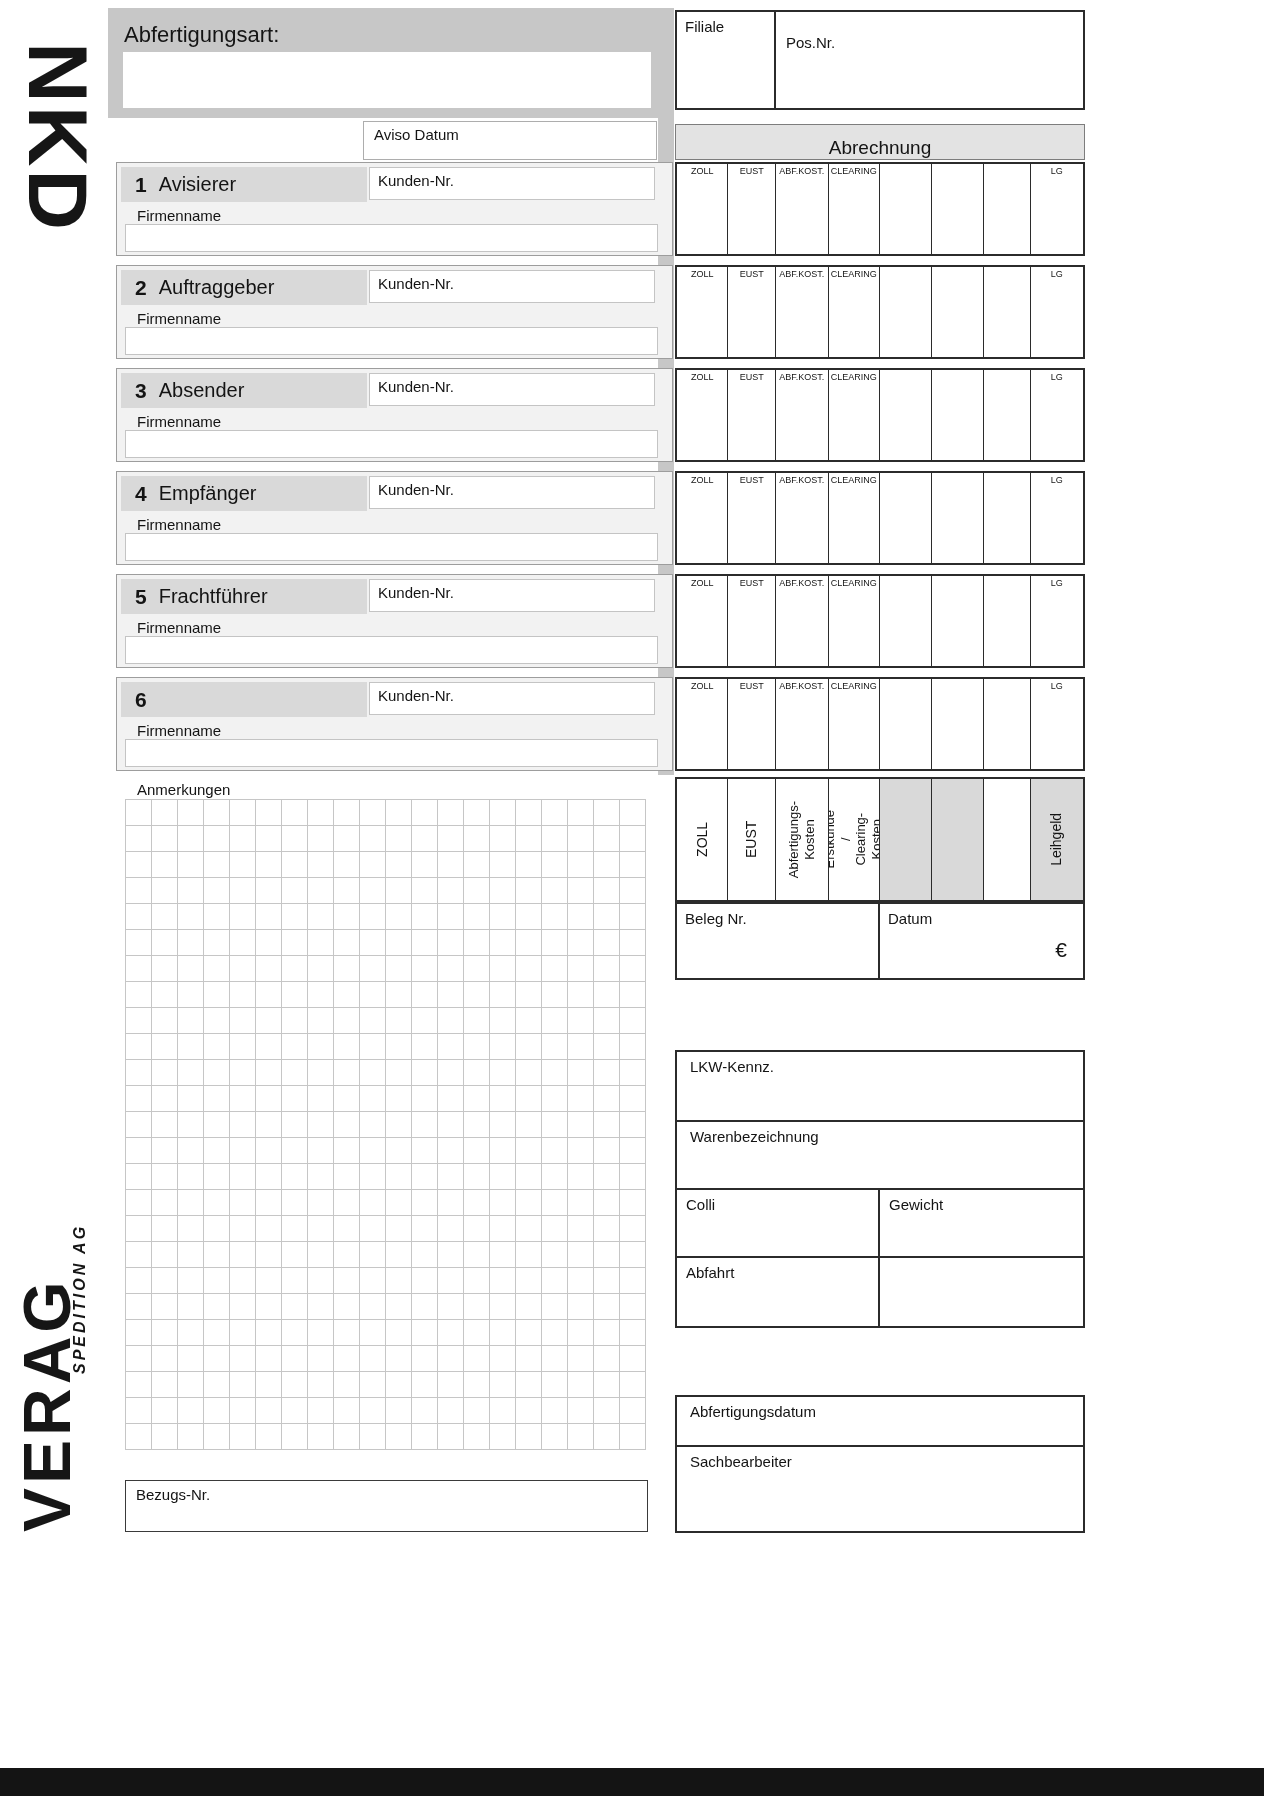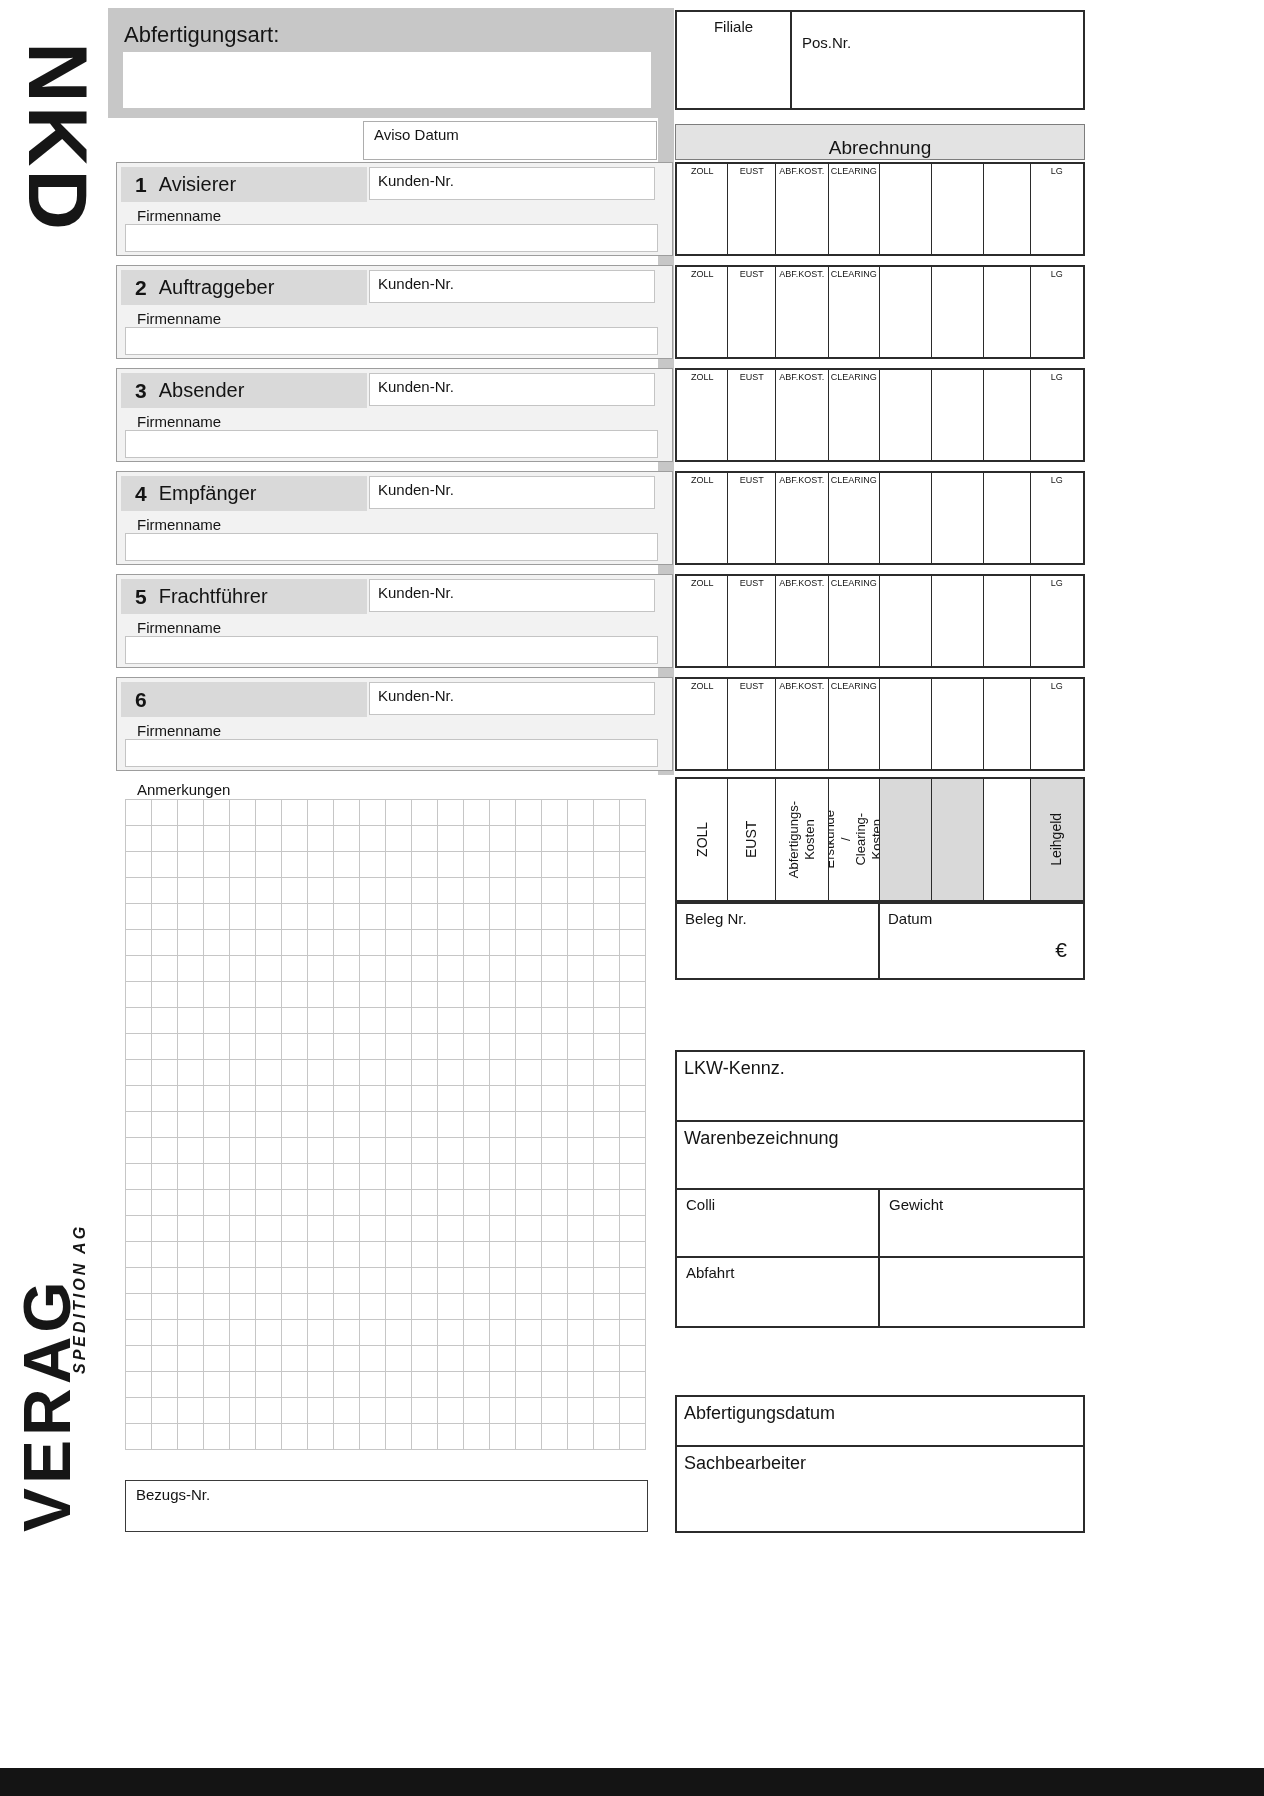--- a/index.html
+++ b/index.html
@@ -29,21 +29,21 @@
     white-space:nowrap;
   }
 
   
   .gutter { position:absolute; left:658px; top:8px; width:16px; height:767px; background:#c7c7c7; }
   .top-panel { position:absolute; left:108px; top:8px; width:558px; height:110px; background:#c7c7c7; }
   .top-panel-label { position:absolute; left:16px; top:14px; font-size:22px; }
   .top-panel-input { position:absolute; left:15px; top:44px; width:528px; height:56px; background:#ffffff; }
 
   .filiale-box { position:absolute; left:675px; top:10px; width:410px; height:100px; border:2px solid #2b2b2b; background:#fff; display:flex; }
-  .filiale-cell { width:115px; border-right:2px solid #2b2b2b; padding:6px 8px; font-size:15px;text-align:center; }
+  .filiale-cell { width:99px; border-right:2px solid #2b2b2b; padding:6px 8px; font-size:15px; }
   .posnr-cell { flex:1; padding:22px 10px; font-size:15px; }
 
   .aviso-box { position:absolute; left:363px; top:121px; width:294px; height:39px; background:#fff; border:1px solid #adadad; padding:4px 10px; font-size:15px; }
 
   .abrechnung-header { position:absolute; left:675px; top:124px; width:410px; height:36px; background:#e3e3e3; border:1px solid #7d7d7d; display:flex; align-items:flex-end; justify-content:center; font-size:19px; }
 
   
   .section { position:absolute; left:116px; width:557px; height:94px; background:#f2f2f2; border:1px solid #9d9d9d; }
   .sec-strip { position:absolute; left:4px; top:4px; width:246px; height:35px; background:#d9d9d9; display:flex; align-items:center; padding-left:14px; }
   .sec-num { font-size:21px; font-weight:700; }
@@ -63,21 +63,21 @@
   .fcell.gray { background:#d9d9d9; }
   .vlabel { transform:rotate(-90deg); white-space:pre-line; font-size:14px; line-height:1.2; text-align:center; }
   .vlabel.sm { font-size:13px; }
 
   .beleg-row { position:absolute; left:675px; top:902px; width:410px; height:78px; border:2px solid #2b2b2b; background:#fff; display:grid; grid-template-columns:1fr 1fr; }
   .beleg-cell { border-right:2px solid #2b2b2b; padding:6px 8px; font-size:15px; position:relative; }
   .betrag-cell { padding:6px 8px; font-size:15px; position:relative; }
   .euro { position:absolute; right:16px; bottom:16px; font-size:21px; }
 
   
-  .rbox { position:absolute; left:675px; width:410px; border:2px solid #2b2b2b; background:#fff; padding:6px 7px; font-size:18px; }
+  .rbox { position:absolute; left:675px; width:410px; border:2px solid #2b2b2b; background:#fff; padding:6px 13px; font-size:15px; }
   .rsplit { position:absolute; left:675px; width:410px; border:2px solid #2b2b2b; background:#fff; display:grid; grid-template-columns:1fr 1fr; }
   .rsplit > div { padding:6px 9px; font-size:15px; }
   .rsplit > div:first-child { border-right:2px solid #2b2b2b; }
 
   
   .notes-label { position:absolute; left:137px; top:781px; font-size:15px; }
   .notes-grid {
     position:absolute; left:125px; top:799px; width:521px; height:651px;
     background-image:
       repeating-linear-gradient(to right, #c6c6c6, #c6c6c6 1px, transparent 1px, transparent 26px),

